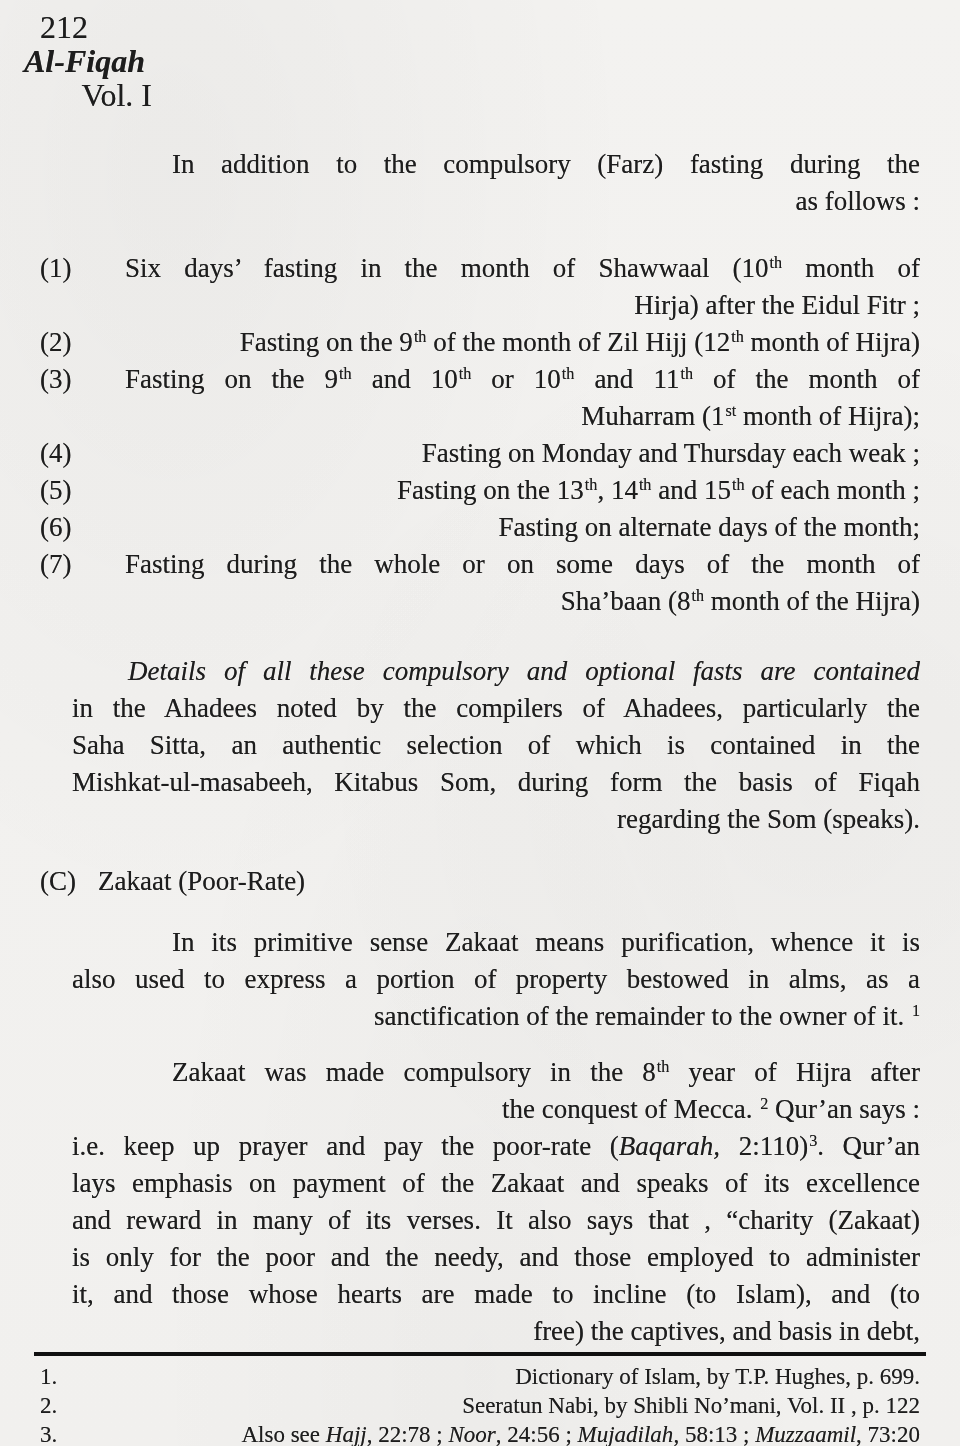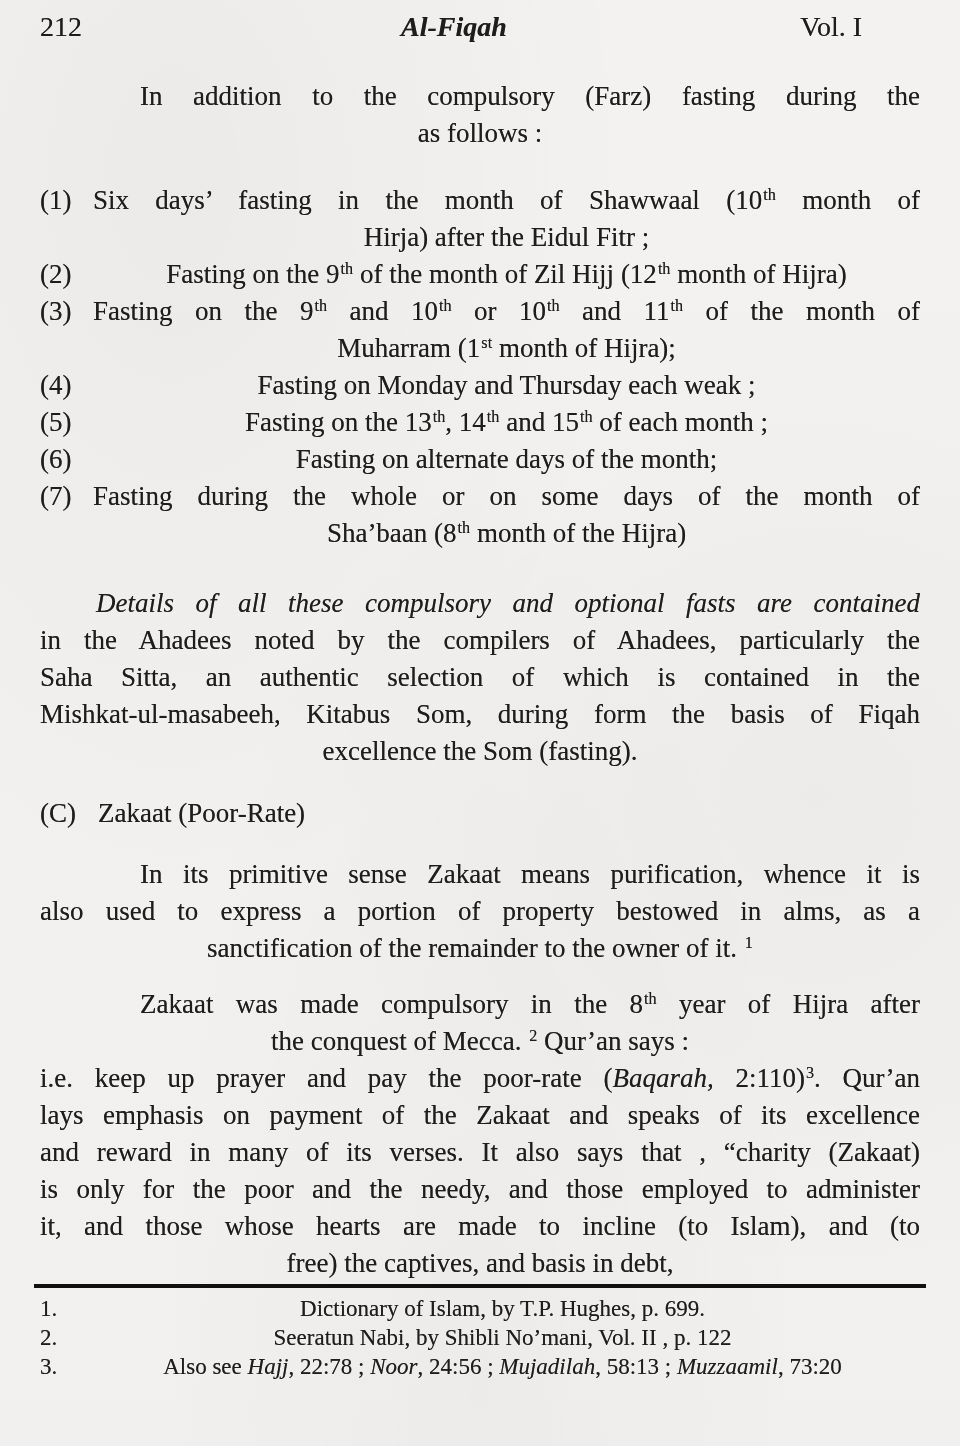--- a/index.html
+++ b/index.html
@@ -11,28 +11,28 @@
     background:
       radial-gradient(ellipse at 18% 12%, rgba(0,0,0,0.030), transparent 42%),
       radial-gradient(ellipse at 85% 55%, rgba(0,0,0,0.025), transparent 45%),
       radial-gradient(ellipse at 50% 95%, rgba(0,0,0,0.020), transparent 50%),
       linear-gradient(#f3f2f0, #f1f0ee);
     font-family:"Liberation Serif","DejaVu Serif",serif;
     color:#1d1d1d;
     overflow:hidden;
     text-shadow:0 0 0.5px rgba(0,0,0,0.55);
   }
-  .header{display:flex;align-items:flex-start;font-size:28px;line-height:34px;}
+  .header{display:flex;align-items:flex-start;font-size:32px;line-height:34px;flex-direction:column;}
   .header .pnum{width:150px;}
   .header .title{flex:1;text-align:center;font-style:italic;font-weight:bold;transform:translateX(-16px);}
   .header .vol{width:170px;text-align:right;padding-right:58px;box-sizing:border-box;}
 
   .body-text{font-size:27px;line-height:37px;}
-  .line{text-align:center;}
-  .line.j{text-align:justify;text-align-last:justify;}
+  .line{text-align:right;}
+  .line.j{text-align:justify;text-align-last:justify;margin-left:32px;}
 
   .para-intro{margin-top:34px;}
   .fasting-list{margin-top:30px;}
   .para-details{margin-top:33px;}
   .sec-heading{margin-top:25px;display:flex;}
   .sec-heading .lnum{width:58px;flex:none;}
   .para-primitive{margin-top:24px;}
   .para-compulsory{margin-top:19px;}
 
   .lrow{display:flex;align-items:flex-start;}
@@ -110,21 +110,21 @@
             <div class="line">Sha’baan (8<sup>th</sup> month of the Hijra)</div>
           </div>
         </div>
       </div>
 
     <div class="para-details">
         <div class="line j" style="text-indent: 56px; font-style: italic;">Details of all these compulsory and optional fasts are contained</div>
         <div class="line j">in the Ahadees noted by the compilers of Ahadees, particularly the</div>
         <div class="line j">Saha Sitta, an authentic selection of which is contained in the</div>
         <div class="line j">Mishkat-ul-masabeeh, Kitabus Som, during form the basis of Fiqah</div>
-        <div class="line">excellence the Som (fasting).</div>
+        <div class="line">regarding the Som (speaks).</div>
       </div>
 
     <div class="sec-heading">
       <span class="lnum">(C)</span>
       <span>Zakaat (Poor-Rate)</span>
     </div>
 
     <div class="para-primitive">
         <div class="line j" style="text-indent: 100px;">In its primitive sense Zakaat means purification, whence it is</div>
         <div class="line j">also used to express a portion of property bestowed in alms, as a</div>

